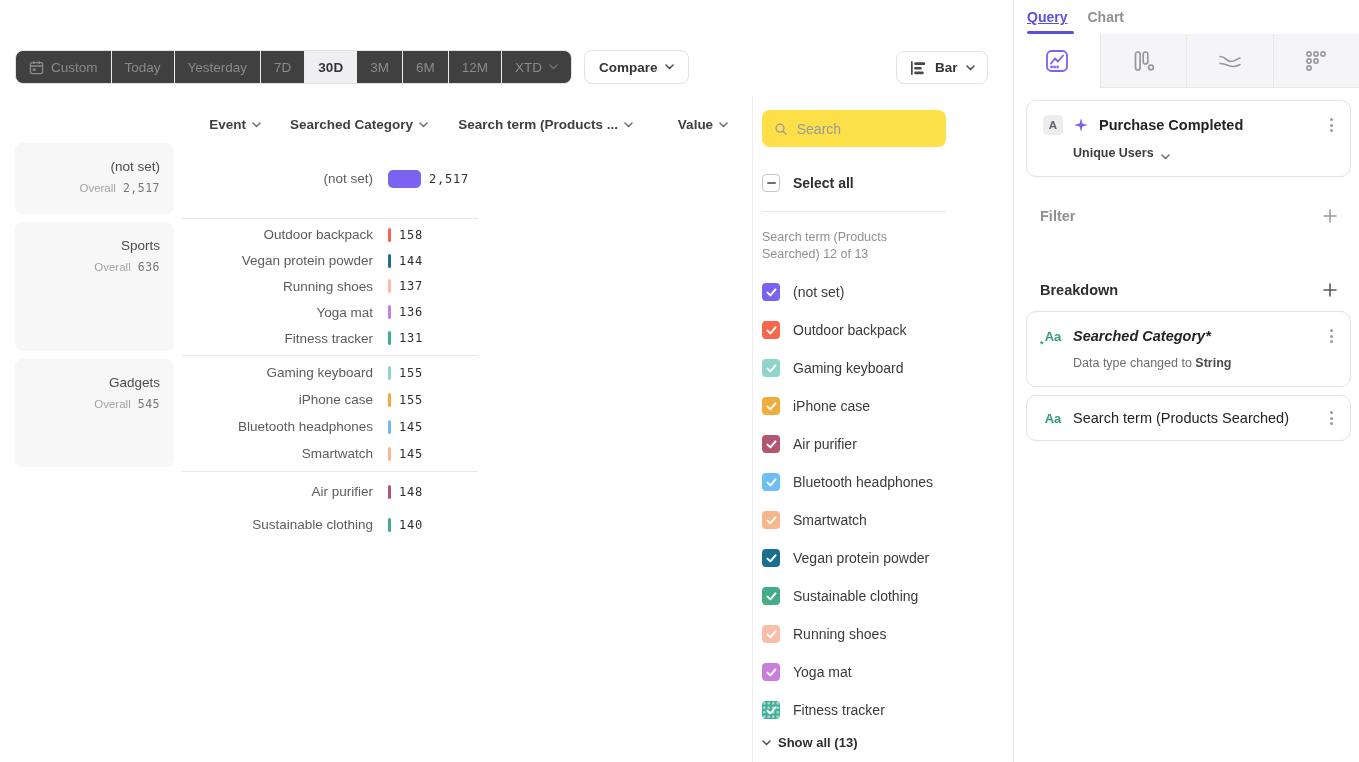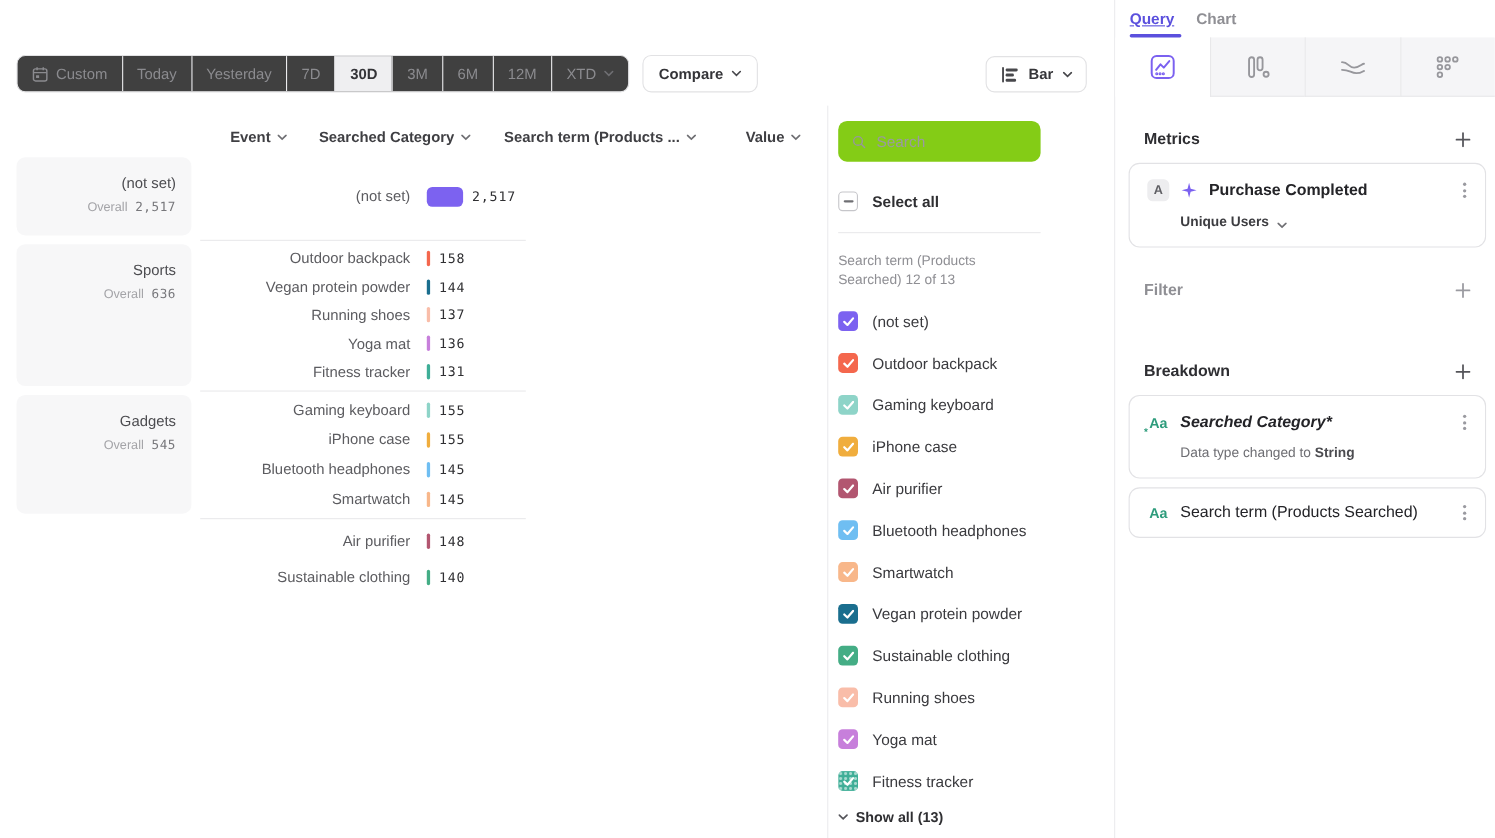--- a/index.html
+++ b/index.html
@@ -37,21 +37,21 @@
   .term-row { flex:1; display:flex; align-items:center; min-height:0; }
   .term-label { width:191px; text-align:right; font-size:13.5px; color:#5c5c60; white-space:nowrap; }
   .term-bar { margin-left:15px; height:14px; border-radius:2px; flex:none; }
   .term-bar.big { height:18px; border-radius:5px; }
   .term-value { margin-left:8px; font-family:"DejaVu Sans Mono", monospace; font-size:12px; color:#2f2f32; letter-spacing:0.8px; white-space:nowrap; }
 
   
   .filter-divider { position:absolute; left:752px; top:96px; bottom:0; width:1px; background:#ececee; }
   .panel-divider { position:absolute; left:1013px; top:0; bottom:0; width:1px; background:#e5e5e8; }
   .filter-panel { position:absolute; left:762px; top:96px; width:184px; }
-  .search-box { margin-top:14px; height:37px; background:#84cc16; border-radius:8px; display:flex; align-items:center; gap:9px; padding:0 12px; }
+  .search-box { margin-top:14px; height:37px; background:#fde047; border-radius:8px; display:flex; align-items:center; gap:9px; padding:0 12px; }
   .search-box input { border:none; outline:none; background:transparent; width:100%; font-size:14px; color:#333; font-family:inherit; }
   .search-box input::placeholder { color:#9a9aa0; }
   .select-all { margin-top:27px; display:flex; align-items:center; gap:13px; cursor:pointer; }
   .cb { width:18px; height:18px; border-radius:4px; flex:none; display:flex; align-items:center; justify-content:center; }
   .cb.indeterminate { background:#fff; border:1.5px solid #c6c6ca; }
   .cb .dash { width:9px; height:2px; border-radius:1px; background:#6f6f73; }
   .cb.pattern { background-image:radial-gradient(circle, rgba(255,255,255,0.55) 1.2px, transparent 1.4px); background-size:4.5px 4.5px; }
   .select-all-label { font-size:14px; font-weight:700; color:#2f2f32; }
   .fdivider { height:1px; background:#e9e9eb; margin-top:19px; }
   .caption { margin-top:17px; font-size:12.5px; color:#8f8f94; line-height:1.32; }
@@ -424,28 +424,20 @@
           <circle cx="5" cy="5" r="2.1"></circle>
             <circle cx="12" cy="5" r="2.1"></circle>
             <circle cx="19" cy="5" r="2.1"></circle>
           <circle cx="5" cy="12" r="2.1"></circle>
             <circle cx="12" cy="12" r="2.1"></circle>
             <circle cx="5" cy="19" r="2.1"></circle>
         </svg>
       </div>
     </div>
 
-    <div class="qheading">
-      <span>Metrics</span>
-      <span class="plus-btn">
-        <svg width="14" height="14" viewBox="0 0 14 14" fill="none" stroke="#55555a" stroke-width="1.6" stroke-linecap="round">
-            <path d="M7 1v12M1 7h12"></path>
-          </svg>
-      </span>
-    </div>
     <div class="qcard">
       <div class="qcard-row1">
         <div class="badge-a">A</div>
         <svg width="16" height="16" viewBox="0 0 16 16" fill="#7b61f0">
           <path d="M8 1.2L9.4 6.6 14.8 8 9.4 9.4 8 14.8 6.6 9.4 1.2 8 6.6 6.6Z"></path>
         </svg>
         <span class="qcard-title">Purchase Completed</span>
         <span class="kebab">
             <i></i>
             <i></i>

